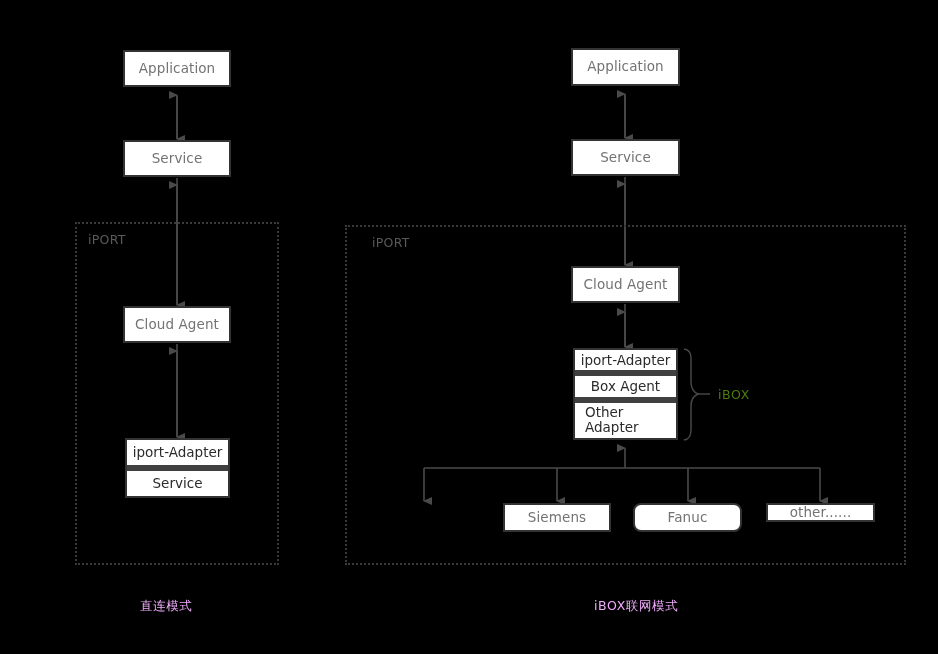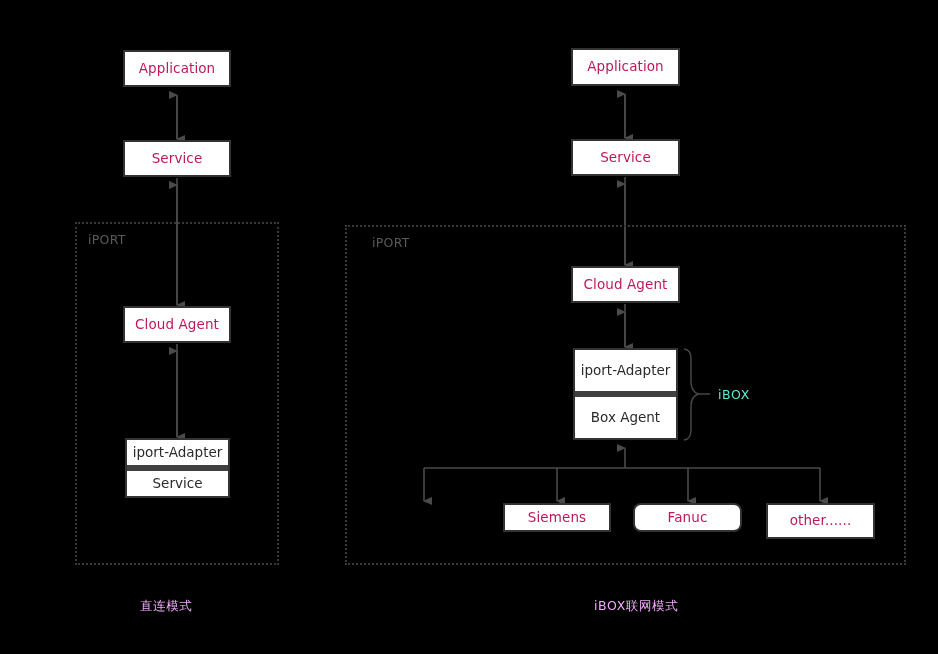--- a/index.html
+++ b/index.html
@@ -16,21 +16,21 @@
     width: 938px;
     height: 654px;
     background: #000000;
     overflow: hidden;
   }
   .node {
     position: absolute;
     box-sizing: border-box;
     background: #ffffff;
     border: 2px solid #333333;
-    color: #be185d;
+    color: #737373;
     font-size: 13.5px;
     line-height: 1.15;
     display: flex;
     align-items: center;
     justify-content: center;
     text-align: left;
     letter-spacing: 0.1px;
   }
   .stack {
     position: absolute;
@@ -69,21 +69,21 @@
   }
   .caption {
     position: absolute;
     color: #f0abfc;
     font-size: 12.5px;
     letter-spacing: 0.6px;
     white-space: nowrap;
   }
   .brace-label {
     position: absolute;
-    color: #5eead4;
+    color: #4d7c0f;
     font-size: 12.5px;
     letter-spacing: 0.6px;
     white-space: nowrap;
   }
   svg.edges {
     position: absolute;
     left: 0;
     top: 0;
     width: 938px;
     height: 654px;
@@ -211,26 +211,27 @@
 
   <div class="node" style="left:571px; top:48px; width:109px; height:38px;">Application</div>
 
   <div class="node" style="left:571px; top:139px; width:109px; height:37px;">Service</div>
 
   <div class="node" style="left:571px; top:266px; width:109px; height:37px;">Cloud Agent</div>
 
   <div class="stack" style="left:573px; top:348px; width:105px; height:92px;">
     <div class="cell">iport-Adapter</div>
     <div class="cell">Box Agent</div>
+    <div class="cell" style="padding:0 10px;">Other Adapter</div>
   </div>
 
   <div class="brace-label" style="left:718px; top:387px;">iBOX</div>
 
 
   <div class="node" style="left:503px; top:503px; width:108px; height:29px;">Siemens</div>
 
   <div class="node" style="left:633px; top:503px; width:109px; height:29px;border-radius:8px;">Fanuc</div>
 
-  <div class="node" style="left:766px; top:503px; width:109px; height:36px;">other......</div>
+  <div class="node" style="left:766px; top:503px; width:109px; height:19px;">other......</div>
 
   <div class="caption" style="left:594px; top:598px;">iBOX联网模式</div>
 
 </div>
 
 </body></html>

